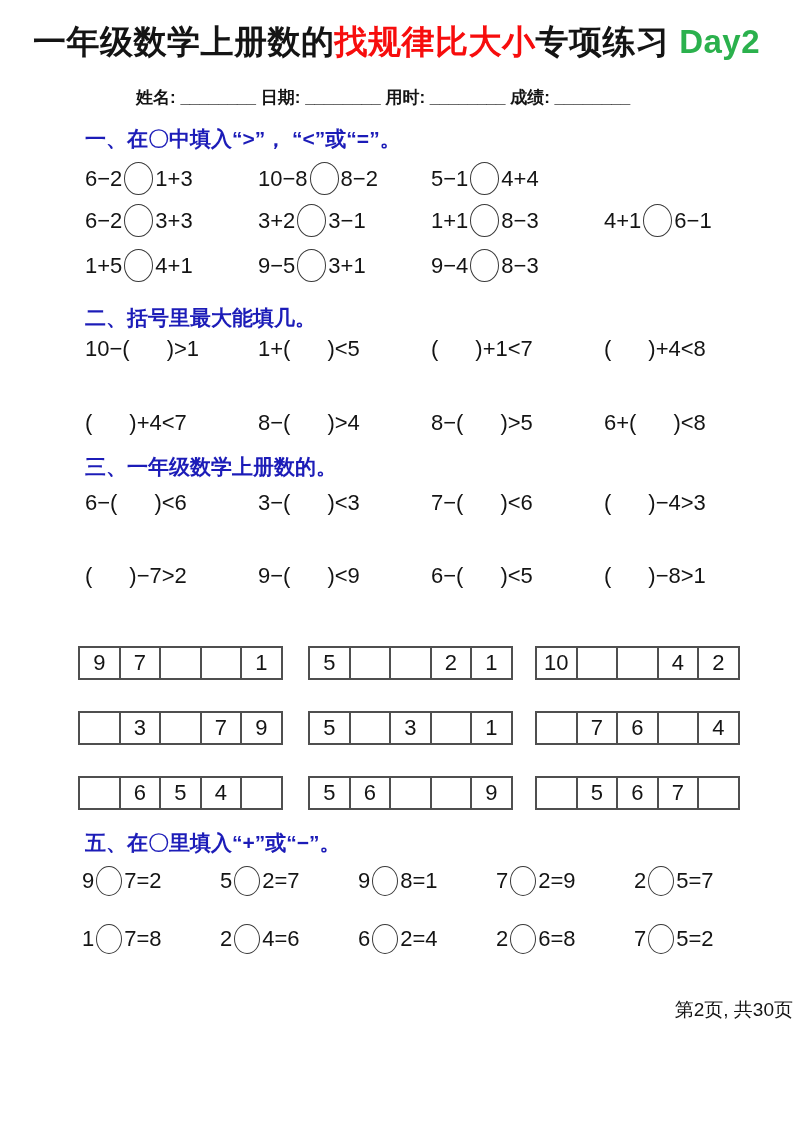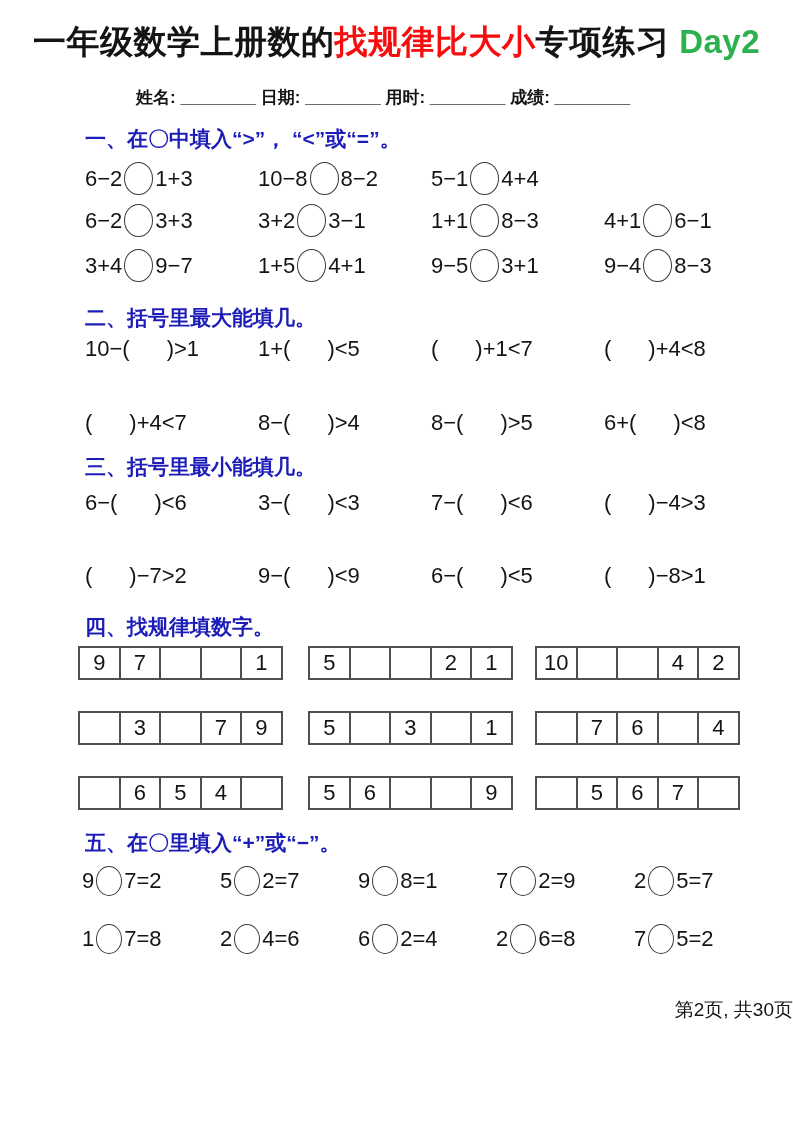--- a/index.html
+++ b/index.html
@@ -39,57 +39,55 @@
     <div class="prob"><span>10−8</span><span class="circle"></span><span>8−2</span></div>
     <div class="prob"><span>5−1</span><span class="circle"></span><span>4+4</span></div>
   </div>
   <div class="row4" style="top:204px">
     <div class="prob"><span>6−2</span><span class="circle"></span><span>3+3</span></div>
     <div class="prob"><span>3+2</span><span class="circle"></span><span>3−1</span></div>
     <div class="prob"><span>1+1</span><span class="circle"></span><span>8−3</span></div>
     <div class="prob"><span>4+1</span><span class="circle"></span><span>6−1</span></div>
   </div>
   <div class="row4" style="top:249px">
-    <div class="prob"><span>3+4</span><span class="circle"></span><span>9−7</span></div>
     <div class="prob"><span>1+5</span><span class="circle"></span><span>4+1</span></div>
     <div class="prob"><span>9−5</span><span class="circle"></span><span>3+1</span></div>
     <div class="prob"><span>9−4</span><span class="circle"></span><span>8−3</span></div>
   </div>
 
   <div class="sec-h" style="top:304px;color:#1c1cb8">二、括号里最大能填几。</div>
 
   <div class="row4" style="top:336px">
     <div class="prob"><span>10−(</span><span class="blank"></span><span>)&gt;1</span></div>
     <div class="prob"><span>1+(</span><span class="blank"></span><span>)&lt;5</span></div>
     <div class="prob"><span>(</span><span class="blank"></span><span>)+1&lt;7</span></div>
     <div class="prob"><span>(</span><span class="blank"></span><span>)+4&lt;8</span></div>
   </div>
   <div class="row4" style="top:410px">
     <div class="prob"><span>(</span><span class="blank"></span><span>)+4&lt;7</span></div>
     <div class="prob"><span>8−(</span><span class="blank"></span><span>)&gt;4</span></div>
     <div class="prob"><span>8−(</span><span class="blank"></span><span>)&gt;5</span></div>
     <div class="prob"><span>6+(</span><span class="blank"></span><span>)&lt;8</span></div>
   </div>
 
-  <div class="sec-h" style="top:453px;color:#1c1cb8">三、括号里最小能填几。</div>
+  <div class="sec-h" style="top:453px;color:#1c1cb8">三、一年级数学上册数的。</div>
 
   <div class="row4" style="top:490px">
     <div class="prob"><span>6−(</span><span class="blank"></span><span>)&lt;6</span></div>
     <div class="prob"><span>3−(</span><span class="blank"></span><span>)&lt;3</span></div>
     <div class="prob"><span>7−(</span><span class="blank"></span><span>)&lt;6</span></div>
     <div class="prob"><span>(</span><span class="blank"></span><span>)−4&gt;3</span></div>
   </div>
   <div class="row4" style="top:563px">
     <div class="prob"><span>(</span><span class="blank"></span><span>)−7&gt;2</span></div>
     <div class="prob"><span>9−(</span><span class="blank"></span><span>)&lt;9</span></div>
     <div class="prob"><span>6−(</span><span class="blank"></span><span>)&lt;5</span></div>
     <div class="prob"><span>(</span><span class="blank"></span><span>)−8&gt;1</span></div>
   </div>
 
-  <div class="sec-h" style="top:613px;color:#1c1cb8">四、找规律填数字。</div>
 
   <div class="ptable" style="left:78px;top:646px">
     <span class="cell">9</span>
       <span class="cell">7</span>
       <span class="cell"></span>
       <span class="cell"></span>
       <span class="cell">1</span>
   </div>
   <div class="ptable" style="left:308px;top:646px">
     <span class="cell">5</span>

